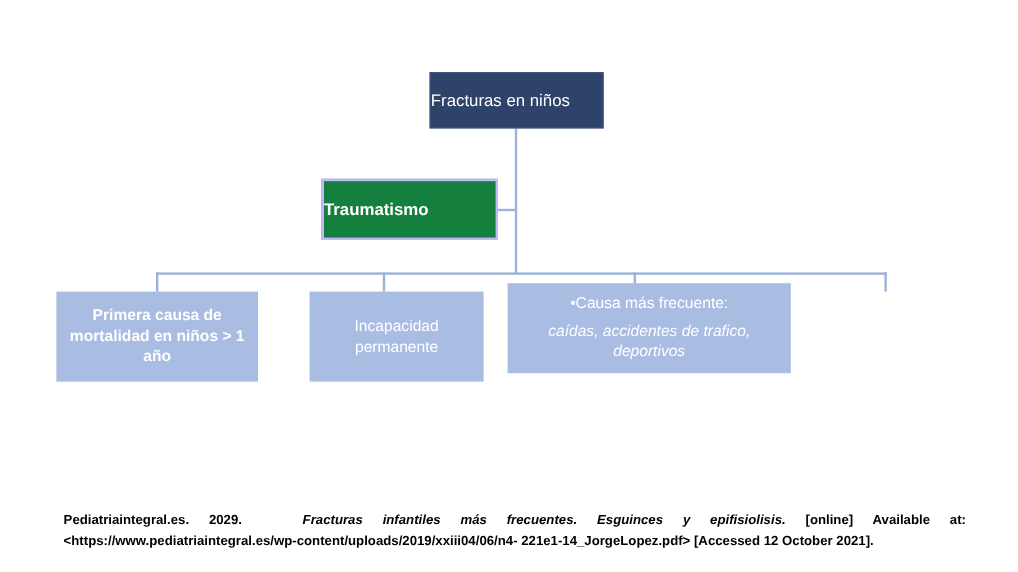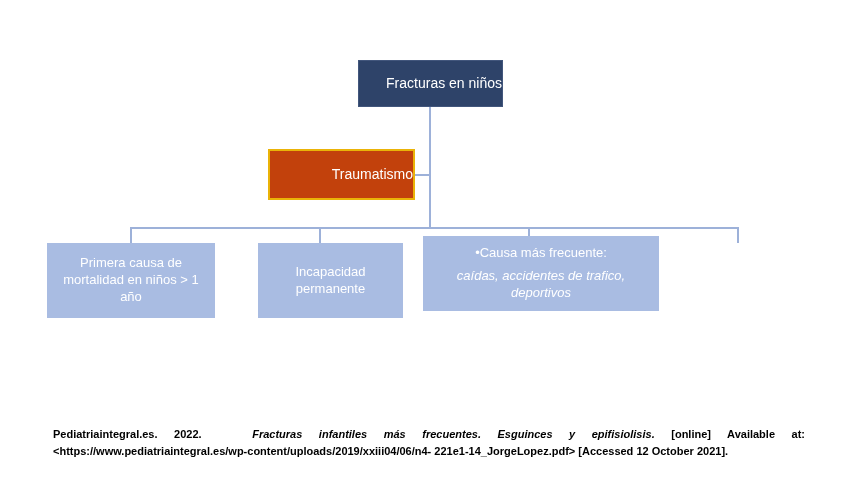--- a/index.html
+++ b/index.html
@@ -12,36 +12,37 @@
     position: relative;
     width: 848px;
     height: 477px;
     background: #ffffff;
     overflow: hidden;
   }
   .box {
     position: absolute;
     display: flex;
     flex-direction: column;
-    align-items: flex-end;
+    align-items: flex-start;
     justify-content: center;
     text-align: center;
     color: #ffffff;
     box-sizing: border-box;
     line-height: 1.3;
   }
   .box-dark {
     background: #2e4369;
     border: 1px solid #42567c;
     font-size: 14px;
   }
   .box-mid {
-    background: #c2410c;
-    border: 2px solid #eab308;
+    background: #15803d;
+    border: 2px solid #c4b5fd;
     font-size: 14px;
+    font-weight: bold;
   }
   .box-light {
     background: #a9bce2;
     font-size: 13px;
   }
   .connector {
     position: absolute;
     background: #9db1d9;
   }
   .leaf-line { width: 100%; }
@@ -74,29 +75,29 @@
   <div class="connector" style="left:737px; top:227px; width:2px; height:16px;"></div>
 
   <div class="box box-dark" style="left:358px; top:60px; width:145px; height:47px;">
     <span>Fracturas en niños</span>
   </div>
 
   <div class="box box-mid" style="left:268px; top:149px; width:147px; height:51px;">
     <span>Traumatismo</span>
   </div>
 
-  <div class="box box-light" style="left:47px; top:243px; width:168px; height:75px; padding:16px 6px;">
+  <div class="box box-light" style="left:47px; top:243px; width:168px; height:75px; padding:16px 6px;font-weight:bold;">
     <span>Primera causa de mortalidad en niños &gt; 1 año</span>
   </div>
 
   <div class="box box-light" style="left:258px; top:243px; width:145px; height:75px; padding:0 6px;">
     <span>Incapacidad permanente</span>
   </div>
 
   <div class="box box-light" style="left:423px; top:236px; width:236px; height:75px; padding:0 8px;">
     <div class="leaf-line leaf-para">•Causa más frecuente:</div>
     <div class="leaf-line leaf-para">caídas, accidentes de trafico, deportivos</div>
   </div>
 
 
-  <p class="citation"><span>Pediatriaintegral.es. 2022. </span><span class="italic">Fracturas infantiles más frecuentes. Esguinces y epifisiolisis. </span><span>[online] Available at: &lt;https://www.pediatriaintegral.es/wp-content/uploads/2019/xxiii04/06/n4- 221e1-14_JorgeLopez.pdf&gt; [Accessed 12 October 2021].</span></p>
+  <p class="citation"><span>Pediatriaintegral.es. 2029. </span><span class="italic">Fracturas infantiles más frecuentes. Esguinces y epifisiolisis. </span><span>[online] Available at: &lt;https://www.pediatriaintegral.es/wp-content/uploads/2019/xxiii04/06/n4- 221e1-14_JorgeLopez.pdf&gt; [Accessed 12 October 2021].</span></p>
 
 </div>
 
 </body></html>

